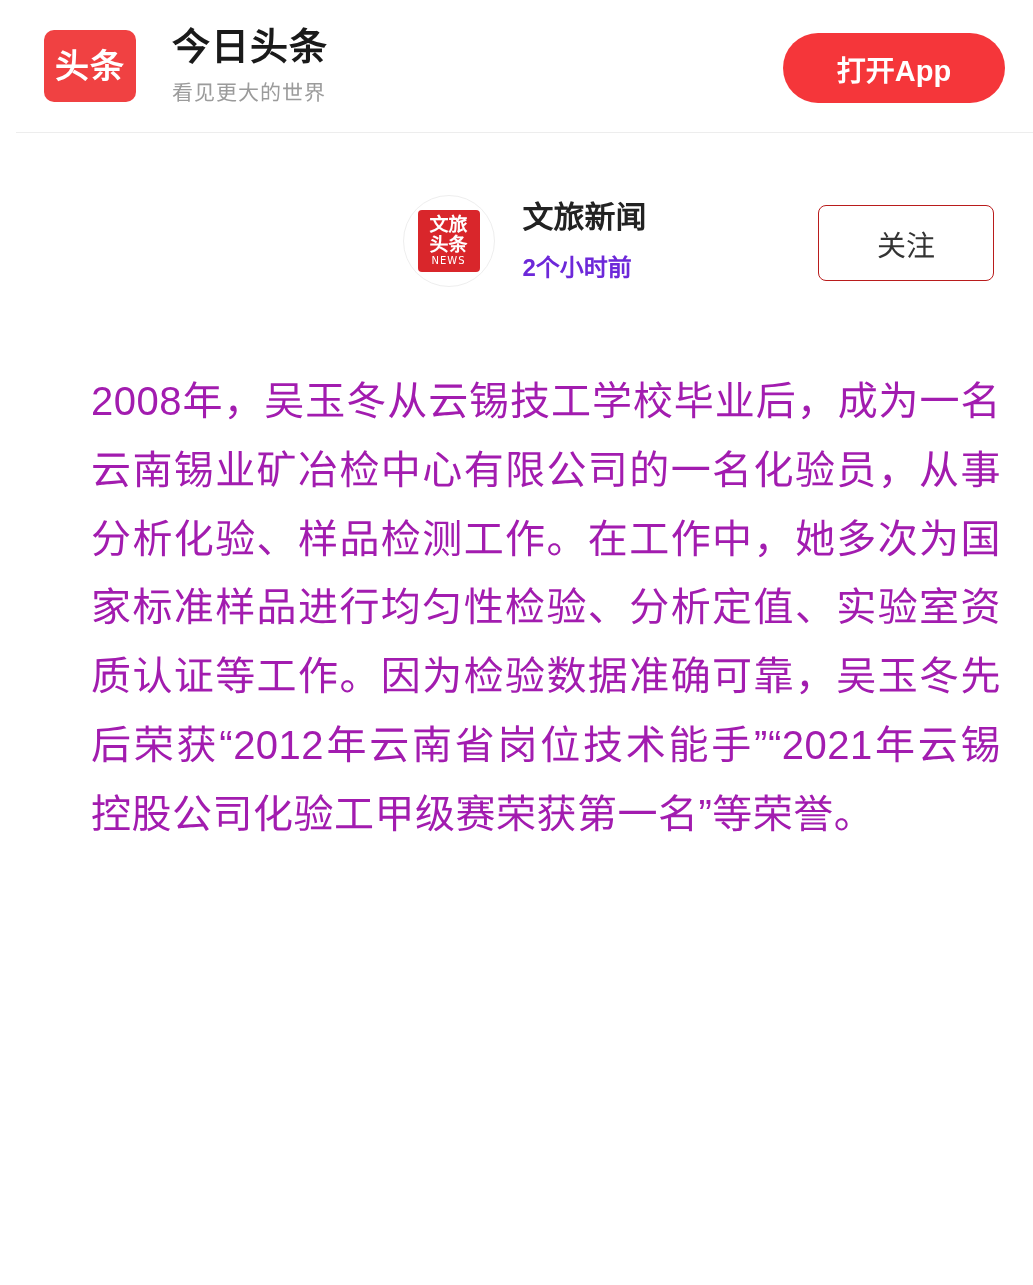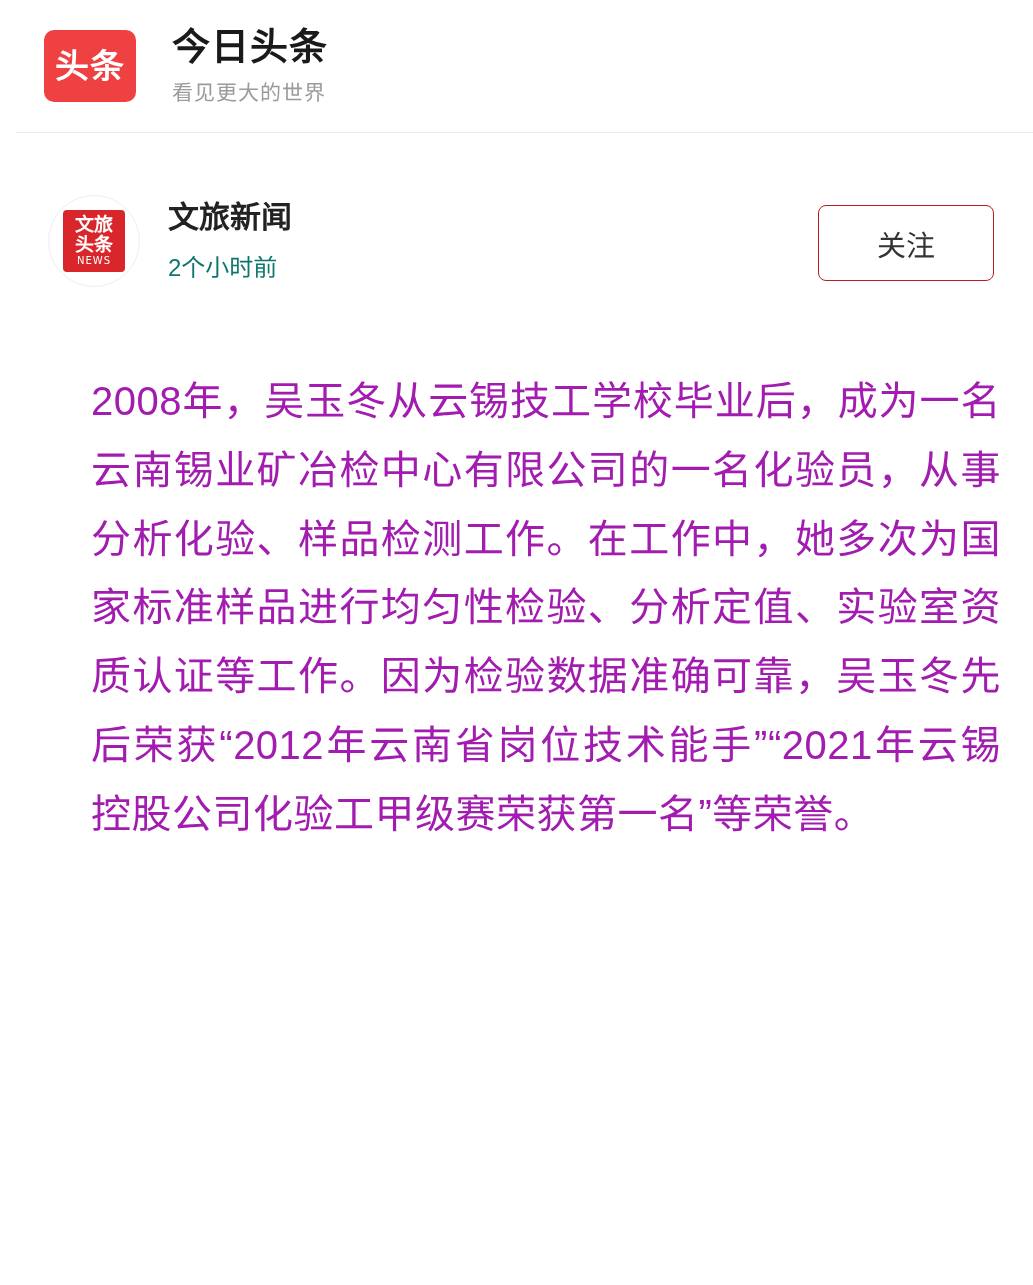--- a/index.html
+++ b/index.html
@@ -95,20 +95,21 @@
     line-height: 1.34;
     letter-spacing: 0px;
   }
 
   .meta-row {
     margin-top: 60px;
     display: flex;
     align-items: center;
     position: relative;
     min-height: 96px;
+    justify-content: center;
   }
   .avatar {
     width: 92px;
     height: 92px;
     border-radius: 50%;
     background: #ffffff;
     border: 1px solid #eee;
     flex: 0 0 auto;
     position: relative;
     overflow: hidden;
@@ -145,21 +146,22 @@
   }
   .author {
     font-size: 31px;
     color: #222;
     line-height: 1.25;
     font-weight: bold;
   }
   .time {
     margin-top: 10px;
     font-size: 24px;
-    color: #0f766e;
+    color: #6d28d9;
+    font-weight: bold;
   }
   .follow-btn {
     position: absolute;
     right: 7px;
     top: 12px;
     width: 176px;
     height: 76px;
     border: 1px solid #b91c1c;
     border-radius: 8px;
     background: #fff;
@@ -188,20 +190,21 @@
 <div class="page">
 
   <div class="topbar">
     <div class="logo-box">
       <span class="logo-text">头条</span>
     </div>
     <div class="brand">
       <div class="brand-title">今日头条</div>
       <div class="brand-sub">看见更大的世界</div>
     </div>
+    <button class="open-app-btn">打开App</button>
   </div>
 
   <div class="article">
 
 
     <div class="meta-row">
       <div class="avatar">
         <div class="av-inner">
           <span>文旅</span>
           <span>头条</span>

